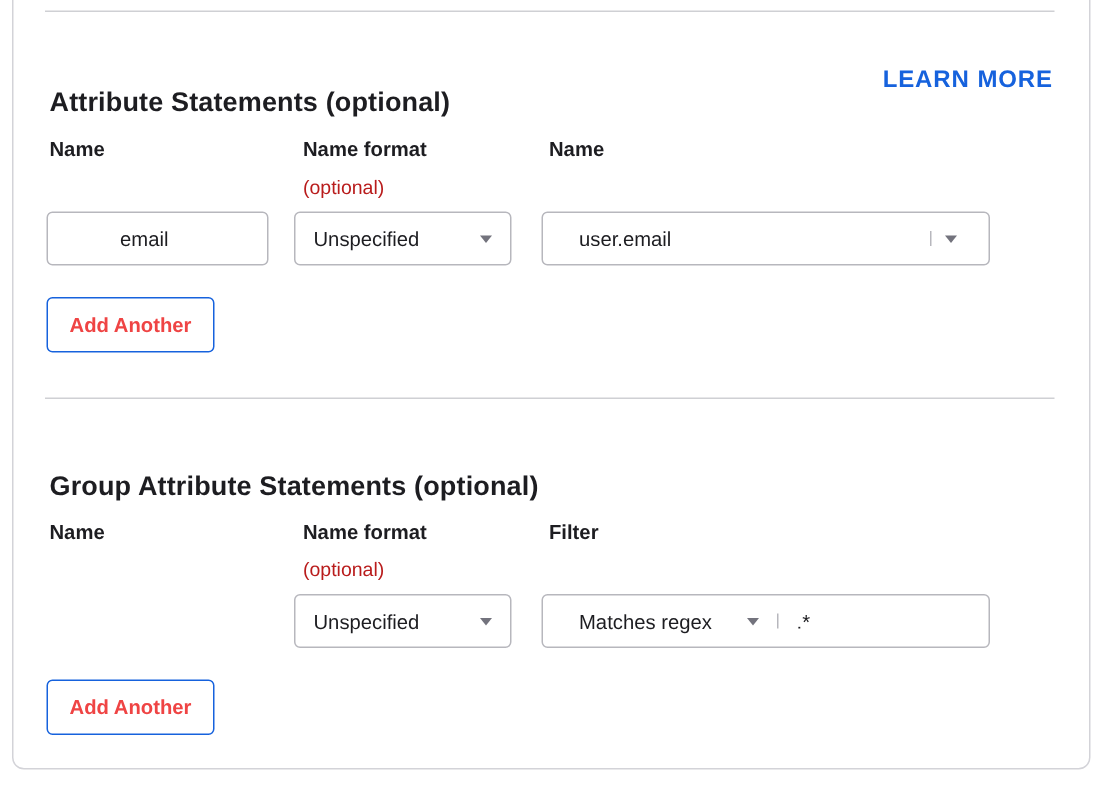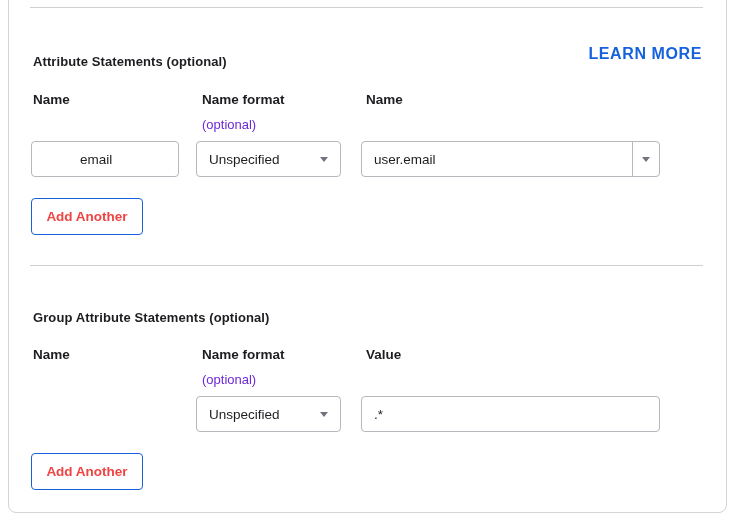--- a/index.html
+++ b/index.html
@@ -9,45 +9,45 @@
     font-family:"Liberation Sans", sans-serif; font-size:13.5px;
   }
   .card {
     position:absolute; left:8px; top:-20px; width:719px; height:533px;
     box-sizing:border-box; background:#fff;
     border:1px solid #d3d3d8; border-radius:8px;
   }
   .divider { position:absolute; left:30px; width:673px; height:1px; background:#cfd0d4; }
   #divider-1 { top:7px; }
   #divider-2 { top:265px; }
-  .section-title { position:absolute; left:33px; font-size:13px; font-weight:700; letter-spacing:0.1px; }
+  .section-title { position:absolute; left:33px; font-size:18px; font-weight:700; letter-spacing:0.1px; }
   #section-title-1 { top:43px; }
   #section-title-2 { top:299px; }
   .learn-more {
     position:absolute; right:35px; top:45px;
     font-size:16px; font-weight:600; letter-spacing:0.6px;
     color:#1662dd; cursor:pointer; text-decoration:none;
   }
   .col-header { position:absolute; font-weight:700; }
-  .col-note { position:absolute; color:#6d28d9; font-size:13px; }
+  .col-note { position:absolute; color:#b91c1c; font-size:13px; }
   .hdr-r1 { top:92px; }  .hdr-r2 { top:347px; }
   .hdr-c1 { left:33px; } .hdr-c2 { left:202px; } .hdr-c3 { left:366px; }
   #note-1 { left:202px; top:117px; }
   #note-2 { left:202px; top:372px; }
 
   .tbox {
     position:absolute; height:36px; box-sizing:border-box; background:#fff;
     border:1px solid #b7b7bd; border-radius:4px;
     display:flex; align-items:center; font-size:13.5px;
   }
   .row-1 { top:141px; }
   .row-2 { top:396px; }
   .name-field  { left:31px;  width:148px;padding-left:36px; }
   .fmt-select  { left:196px; width:145px; cursor:pointer; }
-  .combo-group { left:361px; width:299px; padding:0; }
+  .combo-group { left:361px; width:299px; padding:12px; }
 
   .tbox input {
     border:none; outline:none; background:transparent;
     font:inherit; color:inherit; width:100%; padding:0 12px; height:100%;
     box-sizing:border-box;
   }
   .select-label { padding-left:12px; }
   .caret {
     width:0; height:0; margin-left:auto; margin-right:12px;
     border-left:4.5px solid transparent; border-right:4.5px solid transparent;
@@ -108,28 +108,32 @@
   </div>
 
   <button class="add-btn" id="add-btn-1">Add Another</button>
 
   <div class="divider" id="divider-2"></div>
 
   <h2 class="section-title" id="section-title-2">Group Attribute Statements (optional)</h2>
 
   <div class="col-header hdr-r2 hdr-c1">Name</div>
   <div class="col-header hdr-r2 hdr-c2">Name format</div>
-  <div class="col-header hdr-r2 hdr-c3">Value</div>
+  <div class="col-header hdr-r2 hdr-c3">Filter</div>
   <div class="col-note" id="note-2">(optional)</div>
 
 
   <div class="tbox fmt-select row-2">
     <span class="select-label">Unspecified</span>
     <span class="caret"></span>
   </div>
 
   <div class="tbox combo-group row-2">
+    <span class="select-part">
+      <span class="select-label">Matches regex</span>
+      <span class="caret"></span>
+    </span>
     <input class="combo-input" type="text" value=".*" style="">
   </div>
 
   <button class="add-btn" id="add-btn-2">Add Another</button>
 
 </div>
 
 </body></html>

